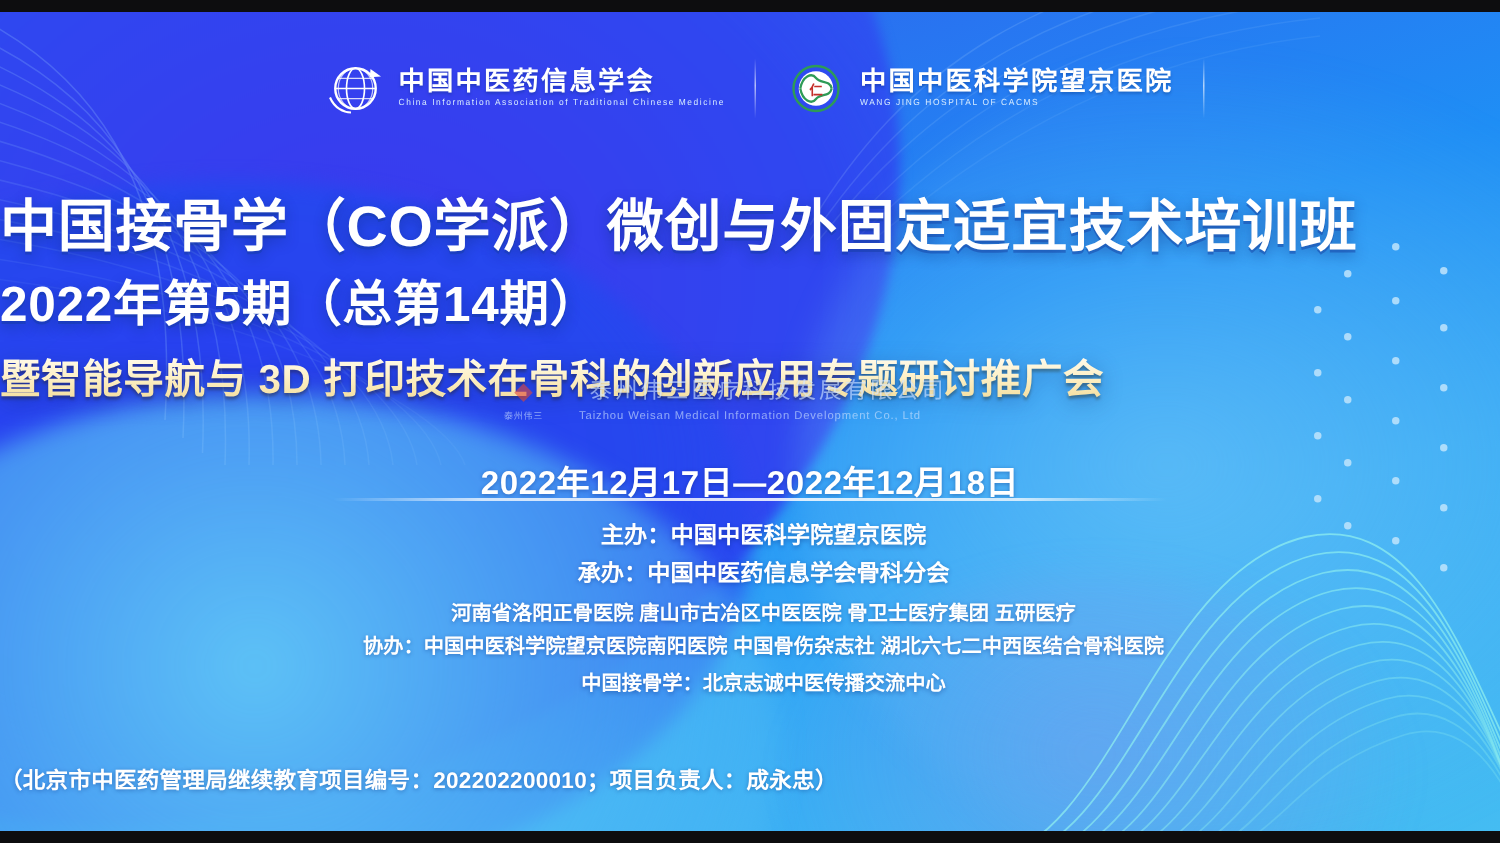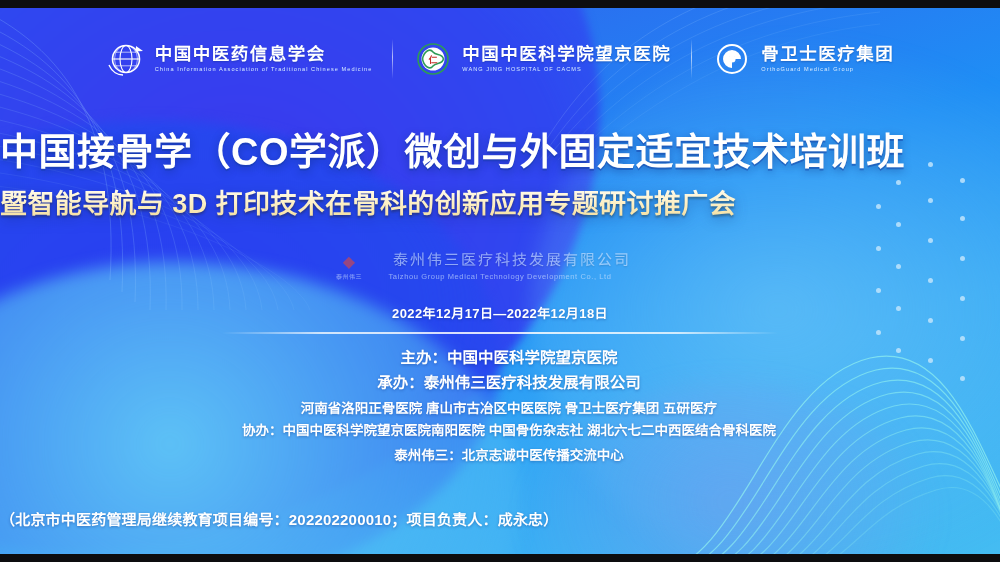--- a/index.html
+++ b/index.html
@@ -219,21 +219,21 @@
     text-align: center;
   }
   .wm-logo-mark { font-size: 16px; color: #e2483a; line-height: 1; }
   .wm-logo-sm { font-size: 6px; color: #cfe3ff; margin-top: 2px; letter-spacing: .5px; white-space: nowrap; }
 
   
   .date-line {
     position: absolute;
     top: 303px; left: 0; right: 0;
     text-align: center;
-    font-size: 13px;
+    font-size: 22px;
     font-weight: 700;
     color: #ffffff;
     letter-spacing: .4px;
     z-index: 25;
     text-shadow: 0 1px 3px rgba(10,40,120,.4);
   }
 
   
   .divider {
     position: absolute;
@@ -397,61 +397,50 @@
         <text x="20" y="24" font-size="9" font-family="DejaVu Sans, sans-serif" font-weight="700" fill="#c42f2a" text-anchor="middle">仁</text>
       </svg>
       <div class="logo-txt">
         <div class="logo-cn">中国中医科学院望京医院</div>
         <div class="logo-en">WANG JING HOSPITAL OF CACMS</div>
       </div>
     </div>
 
     <div class="logo-sep"></div>
 
-    <div class="logo-unit">
-      <svg class="logo-mark" viewBox="0 0 40 40">
-        <circle cx="20" cy="20" r="14" fill="none" stroke="#ffffff" stroke-width="2"></circle>
-        <path d="M20 8.5 A11.5 11.5 0 1 1 8.5 20 A11.5 11.5 0 0 1 20 8.5" fill="none" stroke="#ffffff" stroke-width="0"></path>
-        <path d="M29 20 A9 9 0 1 0 20 29 L20 23 A3 3 0 1 1 23 20 Z" fill="#ffffff"></path>
-        <circle cx="20" cy="20" r="3.6" fill="#ffffff"></circle>
-      </svg>
-      <div class="logo-txt">
-        <div class="logo-cn">骨卫士医疗集团</div>
-        <div class="logo-en">OrthoGuard Medical Group</div>
-      </div>
-    </div>
 
   </div>
 
   <div class="titles">
     <div class="title-main">中国接骨学（CO学派）微创与外固定适宜技术培训班</div>
+    <div class="title-sub">2022年第5期（总第14期）</div>
     <div class="title-gold">暨智能导航与 3D 打印技术在骨科的创新应用专题研讨推广会</div>
   </div>
 
   <div class="wm-logo">
     <div class="wm-logo-mark">◆</div>
     <div class="wm-logo-sm">泰州伟三</div>
   </div>
   <div class="watermark">
     <div class="wm-cn">泰州伟三医疗科技发展有限公司</div>
-    <div class="wm-en">Taizhou Group Medical Technology Development Co., Ltd</div>
+    <div class="wm-en">Taizhou Weisan Medical Information Development Co., Ltd</div>
   </div>
 
   <div class="date-line">2022年12月17日—2022年12月18日</div>
 
   <div class="divider"></div>
 
   <div class="orgs">
     <div class="org-row org-main">主办：中国中医科学院望京医院</div>
-    <div class="org-row org-main">承办：泰州伟三医疗科技发展有限公司</div>
+    <div class="org-row org-main">承办：中国中医药信息学会骨科分会</div>
     <div class="org-gap"></div>
     <div class="org-row org-small">河南省洛阳正骨医院 唐山市古冶区中医医院 骨卫士医疗集团 五研医疗</div>
     <div class="org-row org-small">协办：中国中医科学院望京医院南阳医院 中国骨伤杂志社 湖北六七二中西医结合骨科医院</div>
     <div class="org-gap"></div>
-    <div class="org-row org-small">泰州伟三：北京志诚中医传播交流中心</div>
+    <div class="org-row org-small">中国接骨学：北京志诚中医传播交流中心</div>
   </div>
 
   <div class="footnote">（北京市中医药管理局继续教育项目编号：202202200010；项目负责人：成永忠）</div>
 
   <div class="edge-top"></div>
   <div class="edge-bot"></div>
 
 </div>
 
 </body></html>

